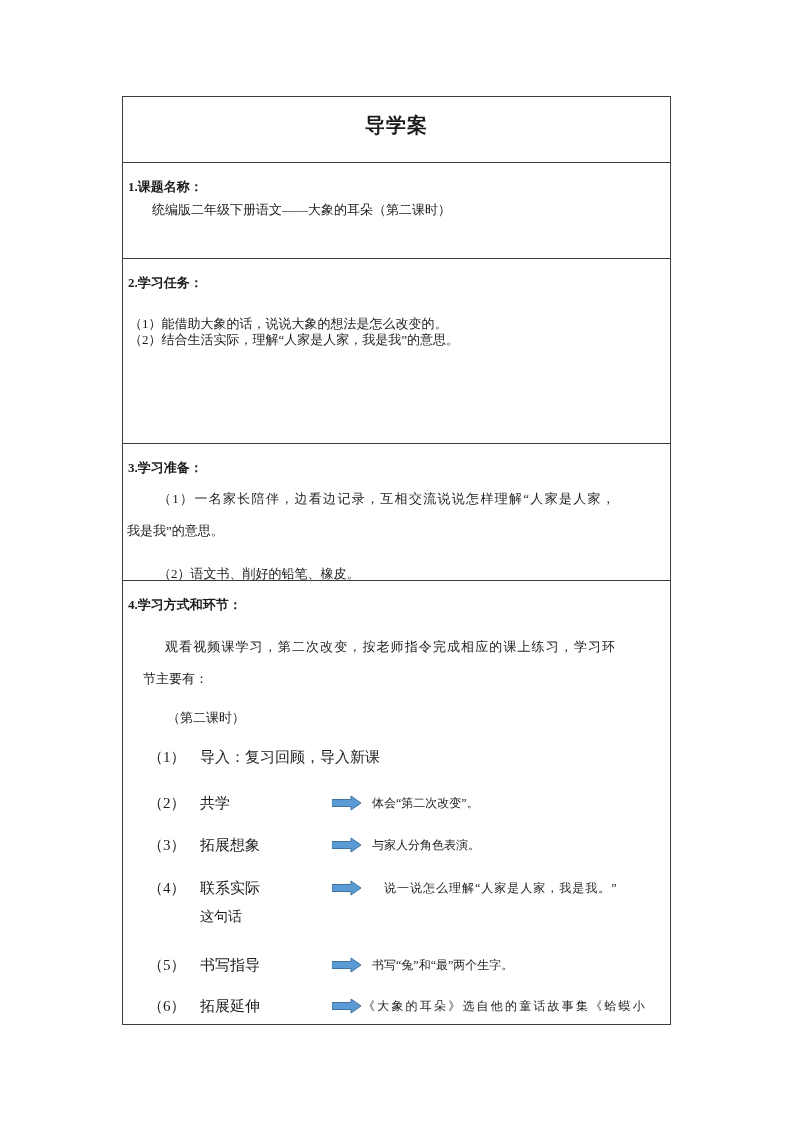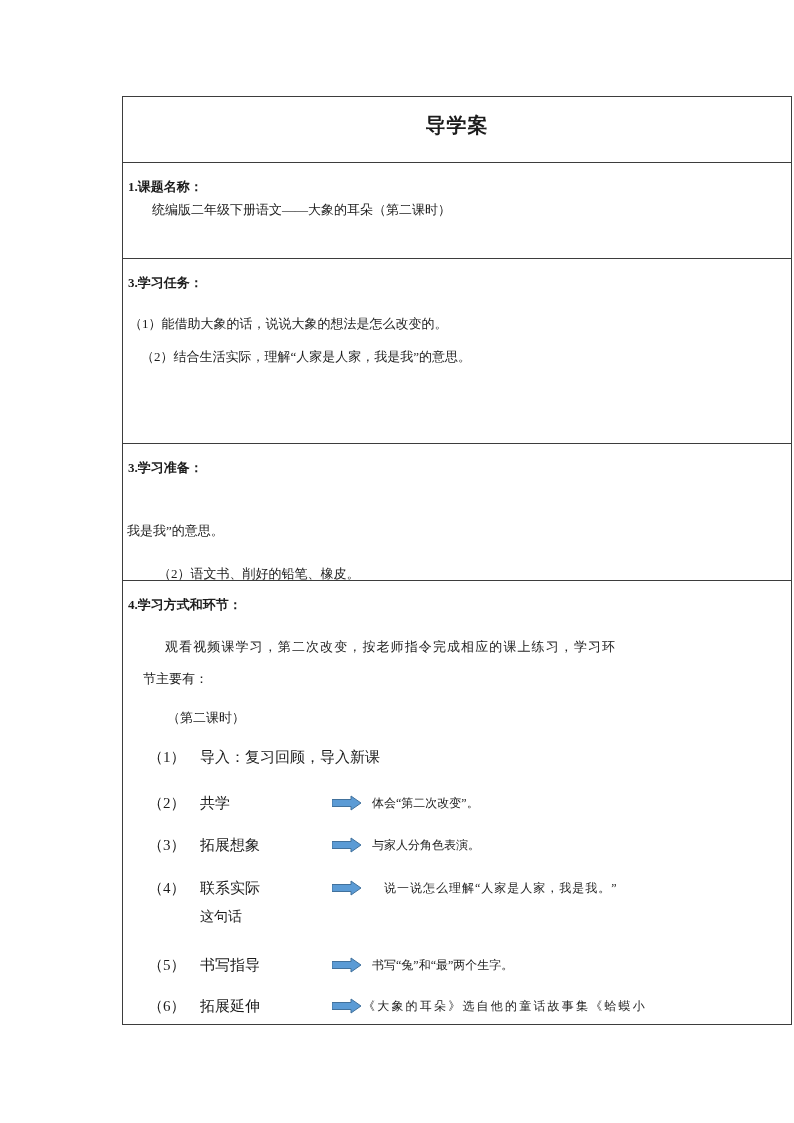--- a/index.html
+++ b/index.html
@@ -7,21 +7,21 @@
     position:relative;
     width:794px; height:1123px;
     margin:0 auto;
     background:#ffffff;
     font-family:"Liberation Serif","DejaVu Serif",serif;
     color:#1c1c1c;
     overflow:hidden;
   }
   .doc-table {
     position:absolute; left:122px; top:96px;
-    width:670px; height:929px;
+    width:549px; height:929px;
     border:1px solid #3d3d3d;
     box-sizing:border-box;
     background:#ffffff;
   }
   .row { position:relative; border-bottom:1px solid #3d3d3d; box-sizing:border-box; overflow:hidden; }
   .row-title { height:66px; }
   .row-1 { height:96px; }
   .row-2 { height:185px; }
   .row-3 { height:137px; }
   .row-4 { height:443px; border-bottom:none; }
@@ -36,21 +36,21 @@
     left:0; right:0; top:19px;
     text-align:center;
     font-size:20px; font-weight:bold; letter-spacing:1px;
   }
 
   
   #r1-content { left:29px; top:38px; }
 
   
   #r2-i1 { left:6px; top:56px; }
-  #r2-i2 { left:6px; top:89px;margin-left:12px; }
+  #r2-i2 { left:6px; top:72px; }
 
   
   #r3-l1 { left:35px; top:46px; letter-spacing:1.3px; }
   #r3-l2 { left:4px;  top:78px; }
   #r3-i2 { left:35px; top:109px;margin-top:12px; }
 
   
   #r4-p1  { left:42px; top:57px; letter-spacing:1.1px; }
   #r4-p2  { left:20px;  top:89px; }
   #r4-sub { left:44px; top:128px; }
@@ -82,27 +82,28 @@
     <div class="row row-title">
       <div class="line title-line">导学案</div>
     </div>
 
     <div class="row row-1">
       <div class="line heading">1.课题名称：</div>
       <div class="line" id="r1-content">统编版二年级下册语文——大象的耳朵（第二课时）</div>
     </div>
 
     <div class="row row-2">
-      <div class="line heading">3.学习任务：</div>
+      <div class="line heading">2.学习任务：</div>
       <div class="line" id="r2-i1">（1）能借助大象的话，说说大象的想法是怎么改变的。</div>
       <div class="line" id="r2-i2">（2）结合生活实际，理解“人家是人家，我是我”的意思。</div>
     </div>
 
     <div class="row row-3">
       <div class="line heading">3.学习准备：</div>
+      <div class="line" id="r3-l1">（1）一名家长陪伴，边看边记录，互相交流说说怎样理解“人家是人家，</div>
       <div class="line" id="r3-l2">我是我”的意思。</div>
       <div class="line" id="r3-i2">（2）语文书、削好的铅笔、橡皮。</div>
     </div>
 
     <div class="row row-4">
       <div class="line heading">4.学习方式和环节：</div>
       <div class="line" id="r4-p1">观看视频课学习，第二次改变，按老师指令完成相应的课上练习，学习环</div>
       <div class="line" id="r4-p2">节主要有：</div>
       <div class="line" id="r4-sub">（第二课时）</div>
 

